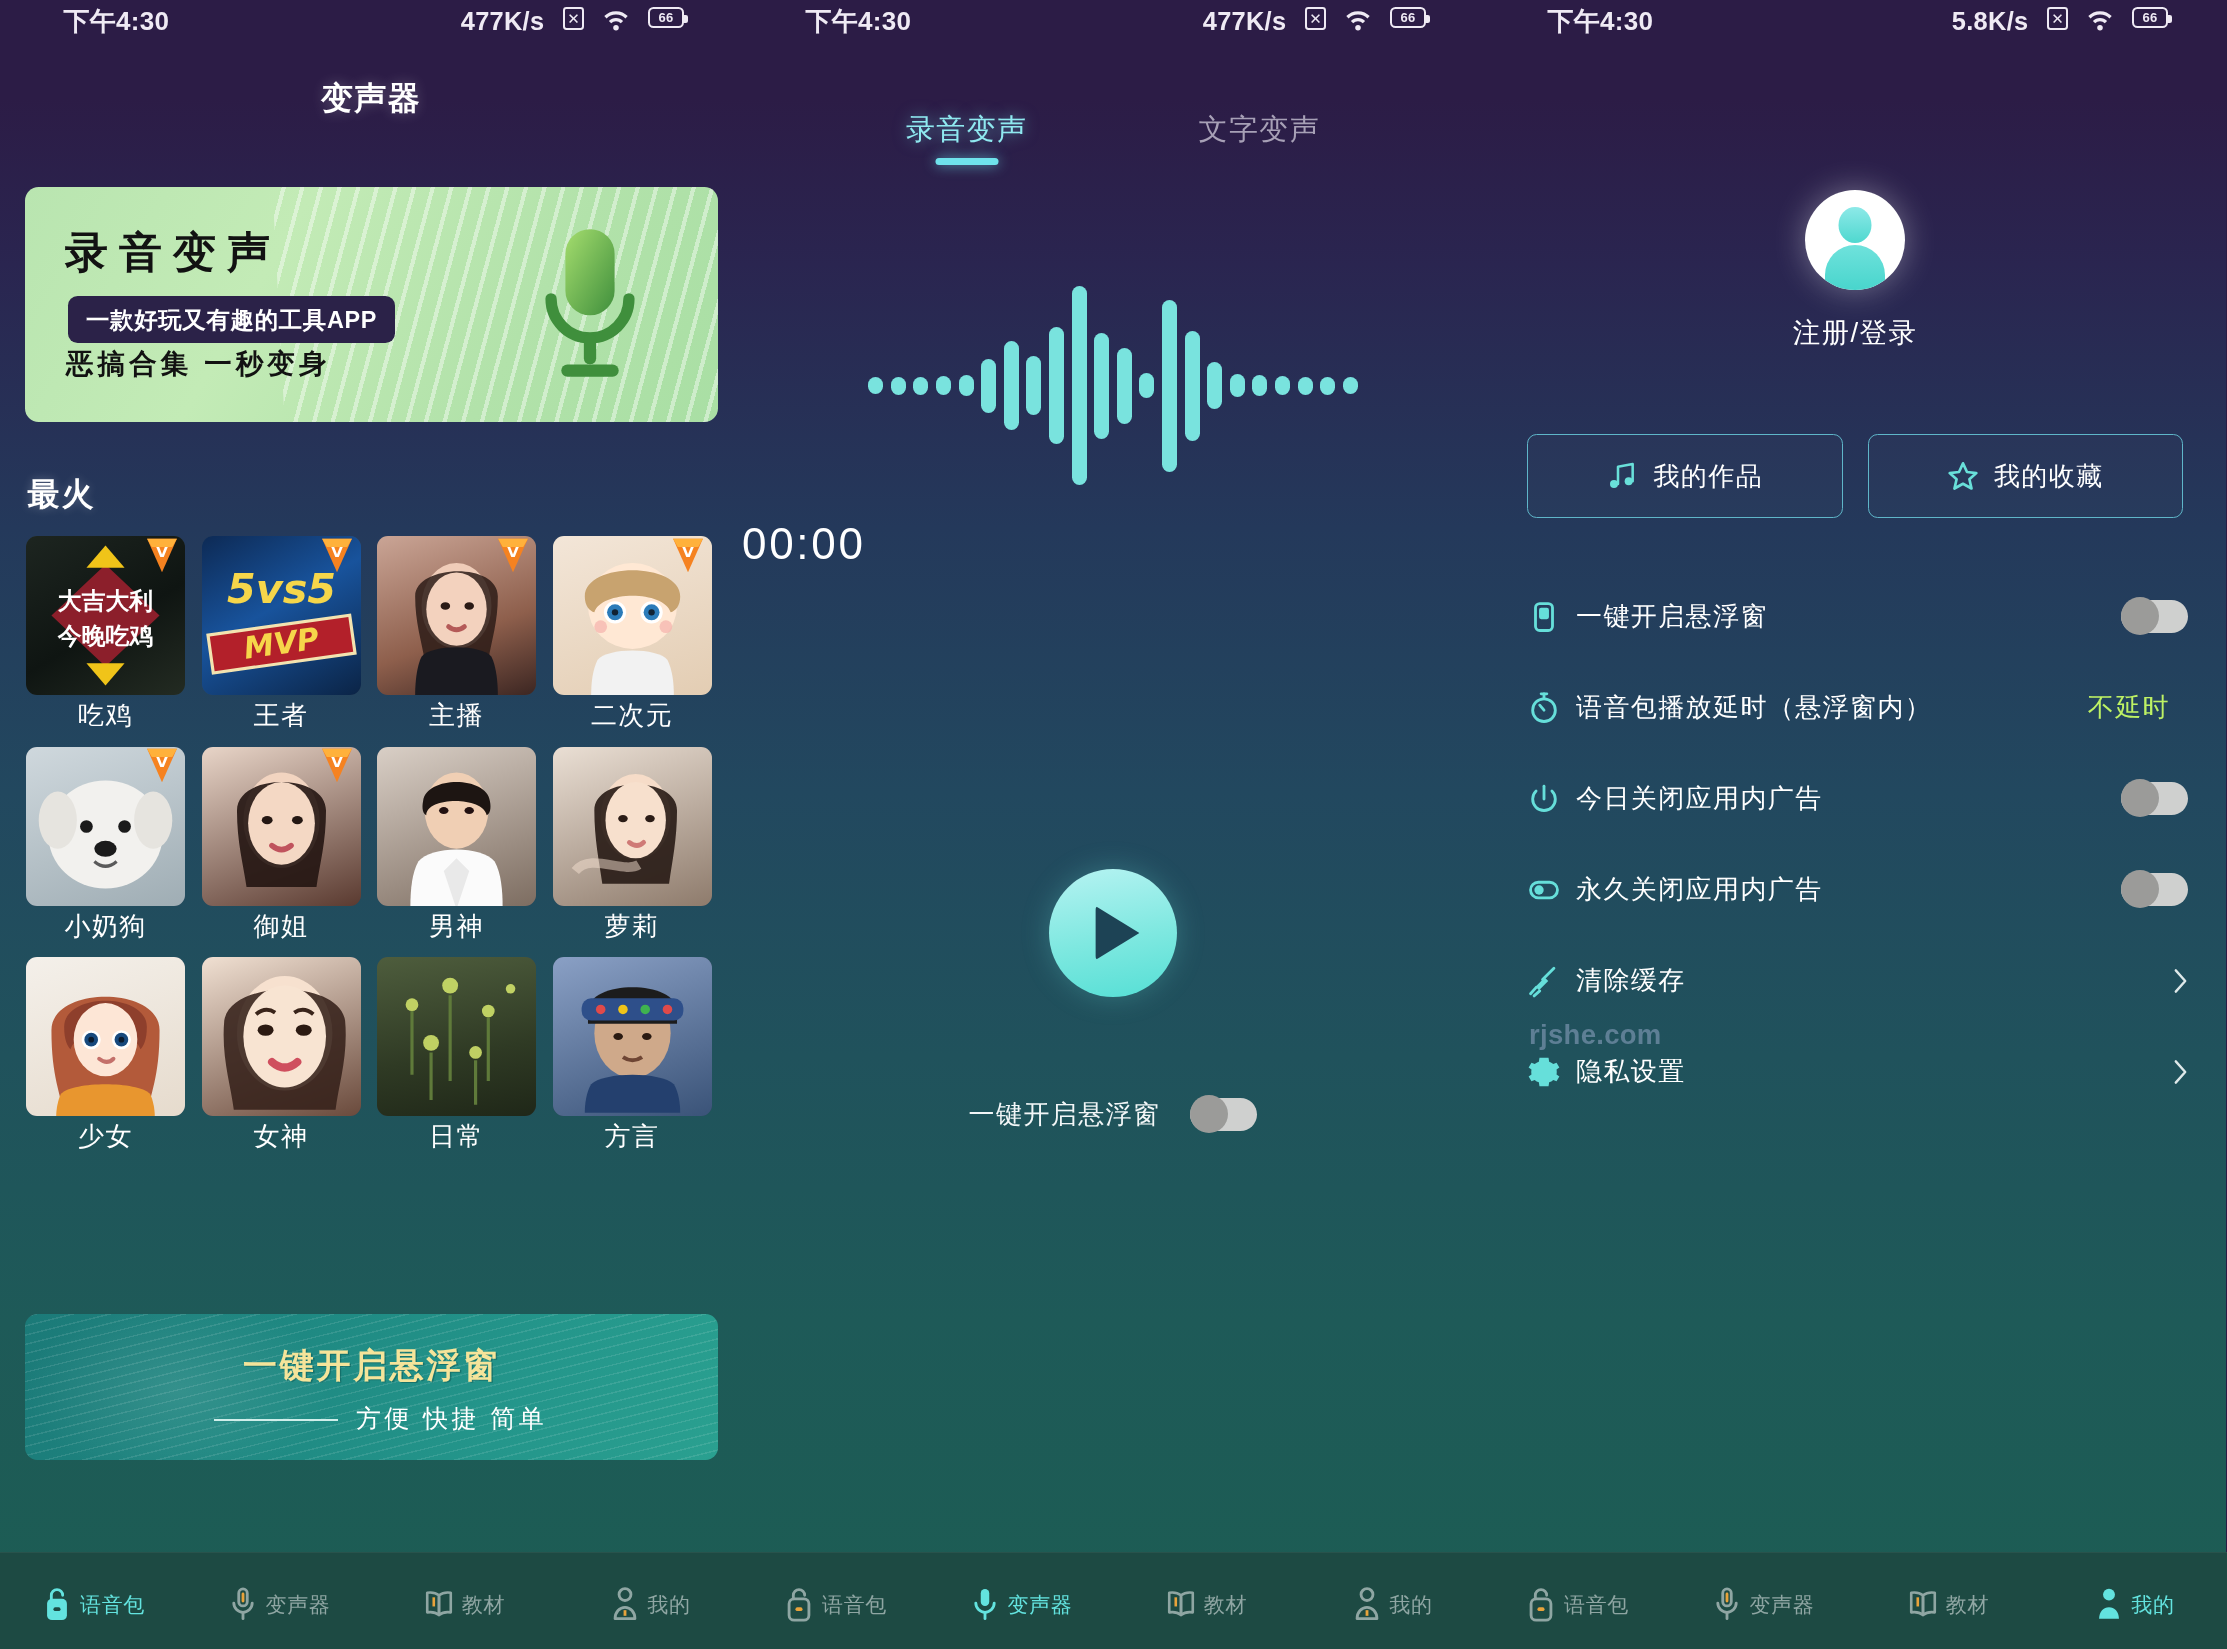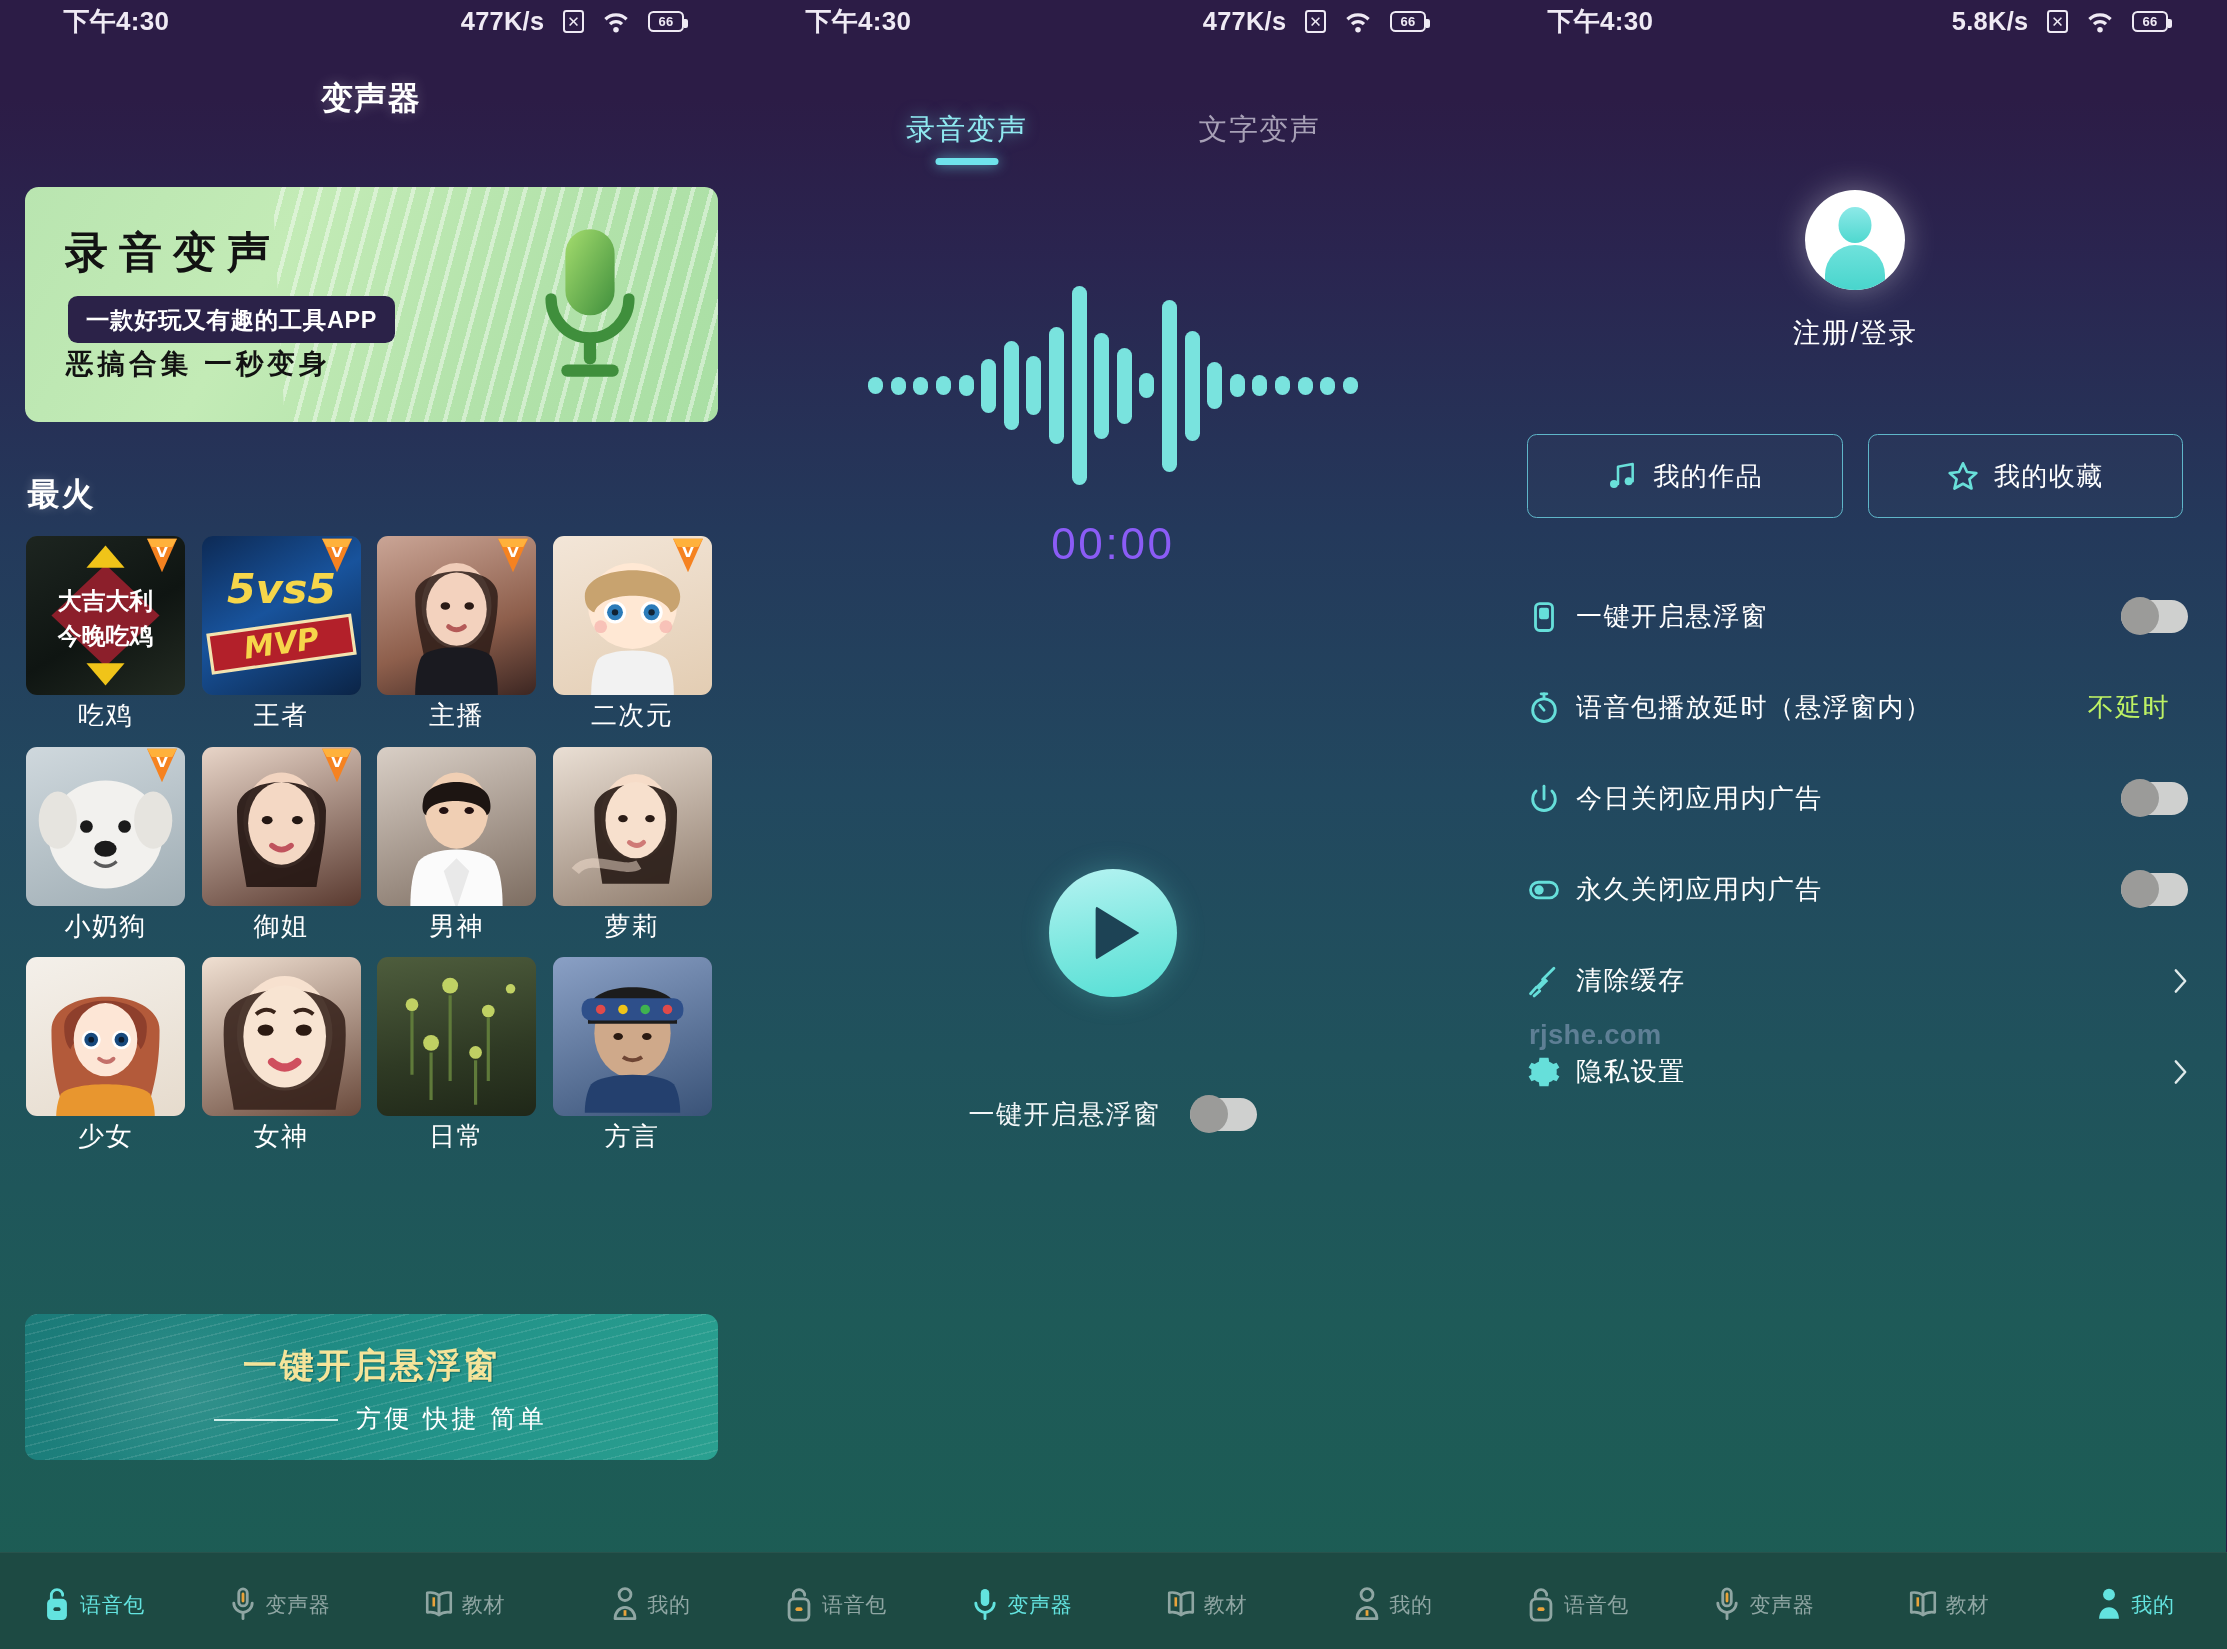--- a/index.html
+++ b/index.html
@@ -26,21 +26,21 @@
   .panel-inner { position:relative; width:100%; height:100%; }
 
   
   .statusbar{
     position:absolute; top:0; left:0; right:0; height:43px;
     display:flex; align-items:center; justify-content:space-between;
     padding:0 36px; font-size:26px; font-weight:700; letter-spacing:0.3px;
     color:#efeaf4;
   }
   .sb-left{ margin-left:27.5px; }
-  .sb-right{ display:flex; align-items:center; gap:19px; margin-right:22px; }
+  .sb-right{ display:flex; gap:19px; margin-right:22px; }
   .sb-speed{ font-size:25.4px; font-weight:700; }
   .ic-x{
     width:20.6px;height:23.4px;border:2.1px solid #efeaf4;border-radius:3.4px;
     display:inline-flex;align-items:center;justify-content:center;
     font-size:15px;font-weight:700;line-height:1;
   }
   .ic-wifi{ width:26px;height:23.4px; position:relative; display:inline-block;}
   .ic-batt{
     width:36px;height:20.6px;border:2.1px solid #efeaf4;border-radius:5.5px;
     display:inline-flex;align-items:center;justify-content:center;
@@ -145,22 +145,22 @@
     box-shadow:0 0 12.4px rgba(110,225,235,.7);
   }
 
   .wave{
     position:absolute; top:296px; left:0; right:0; height:179px;
     display:flex; align-items:center; justify-content:center; gap:7.6px;
   }
   .wbar{ width:15px; border-radius:8.2px; background:#79e3de; }
 
   .timer{
-    position:absolute; top:519px; left:0; right:0; text-align:center;
-    font-size:44px; font-weight:400; color:#8b5cf6; letter-spacing:2.7px;
+    position:absolute; top:519px; left:0; right:0; text-align:left;
+    font-size:44px; font-weight:400; color:#ffffff; letter-spacing:2.7px;
     font-family:"Liberation Sans",sans-serif;
   }
   .timer-sub{
     position:absolute; top:574px; left:0; right:0; text-align:center;
     font-size:25px; color:#e8f4f4; letter-spacing:2.1px;
   }
 
   .playbtn{
     position:absolute; left:50%; transform:translateX(-50%); top:869px;
     width:128px; height:128px; border-radius:50%;

